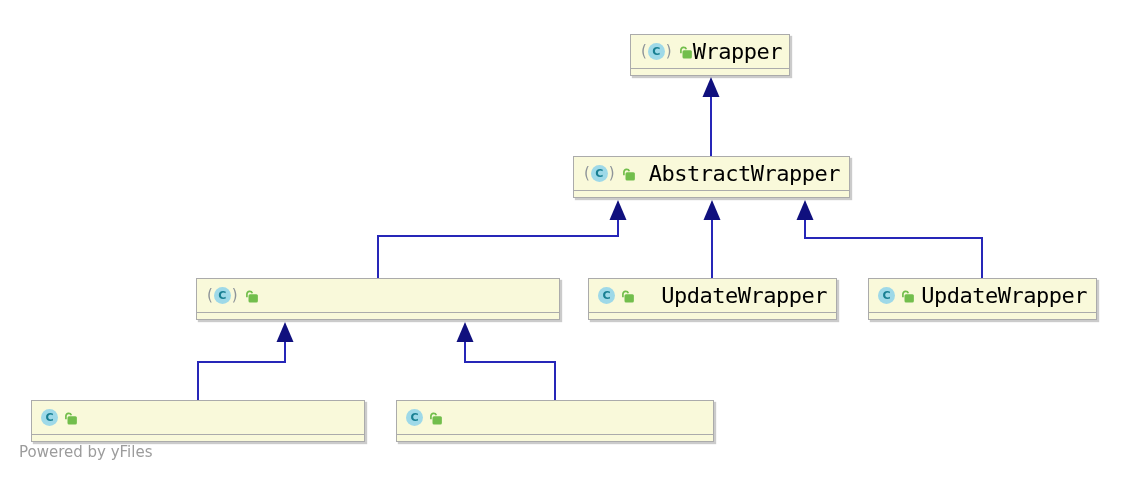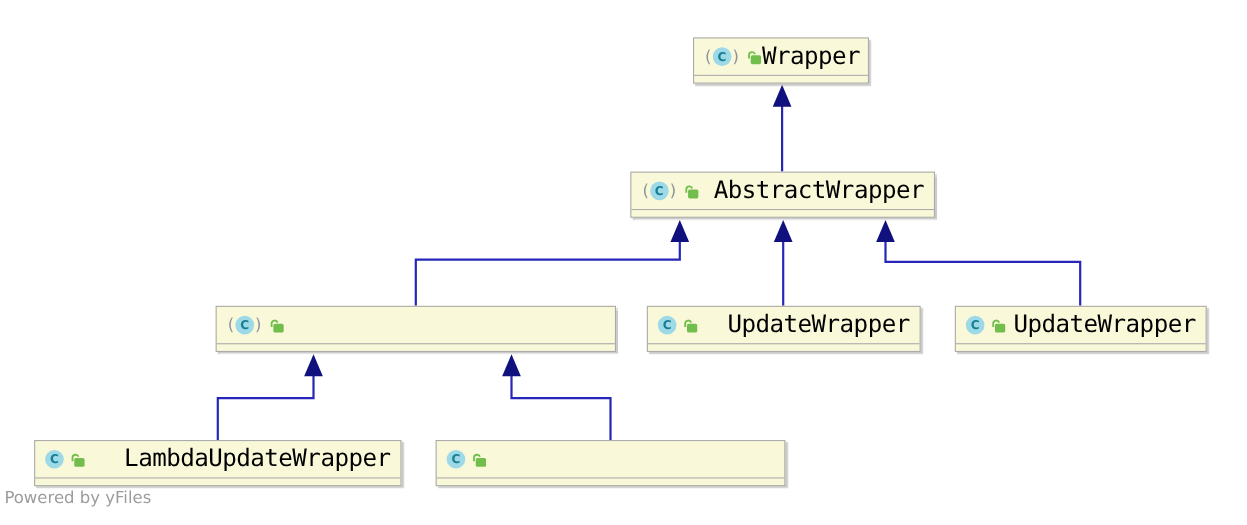--- a/index.html
+++ b/index.html
@@ -64,21 +64,21 @@
   
   #node-0{left:630px;top:34px;width:160px;}
   #node-1{left:573px;top:156px;width:277px;}
   #node-2{left:196px;top:278px;width:364px;}
   #node-3{left:588px;top:278px;width:249px;}
   #node-4{left:868px;top:278px;width:229px;}
   #node-5{left:31px;top:400px;width:334px;}
   #node-6{left:396px;top:400px;width:318px;}
   
   #watermark{
-    position:absolute;left:4px;top:443px;
+    position:absolute;left:19px;top:443px;
     font-family:"DejaVu Sans","Liberation Sans",sans-serif;
     font-size:15px;
     color:var(--watermark_gray,#9C9C9C);
     white-space:nowrap;
   }
 </style>
 </head>
 <body>
 
 <div id="canvas">
@@ -183,21 +183,20 @@
   <div class="node" id="node-5">
     <span class="icon-group">
 
       <span class="class-circle">C</span>
 
       <svg class="lock" width="15" height="16" viewBox="0 0 16 16">
         <path class="lock-shackle" d="M3.1 9.3 L3.1 5.7 A3 3 0 0 1 8.9 5.1"></path>
         <rect class="lock-body" x="4.8" y="6.2" width="10" height="8.6" rx="1.6"></rect>
       </svg>
     </span>
-    <span class="node-label">LambdaUpdateWrapper</span>
   </div>
 
   <div class="node" id="node-6">
     <span class="icon-group">
 
       <span class="class-circle">C</span>
 
       <svg class="lock" width="15" height="16" viewBox="0 0 16 16">
         <path class="lock-shackle" d="M3.1 9.3 L3.1 5.7 A3 3 0 0 1 8.9 5.1"></path>
         <rect class="lock-body" x="4.8" y="6.2" width="10" height="8.6" rx="1.6"></rect>

